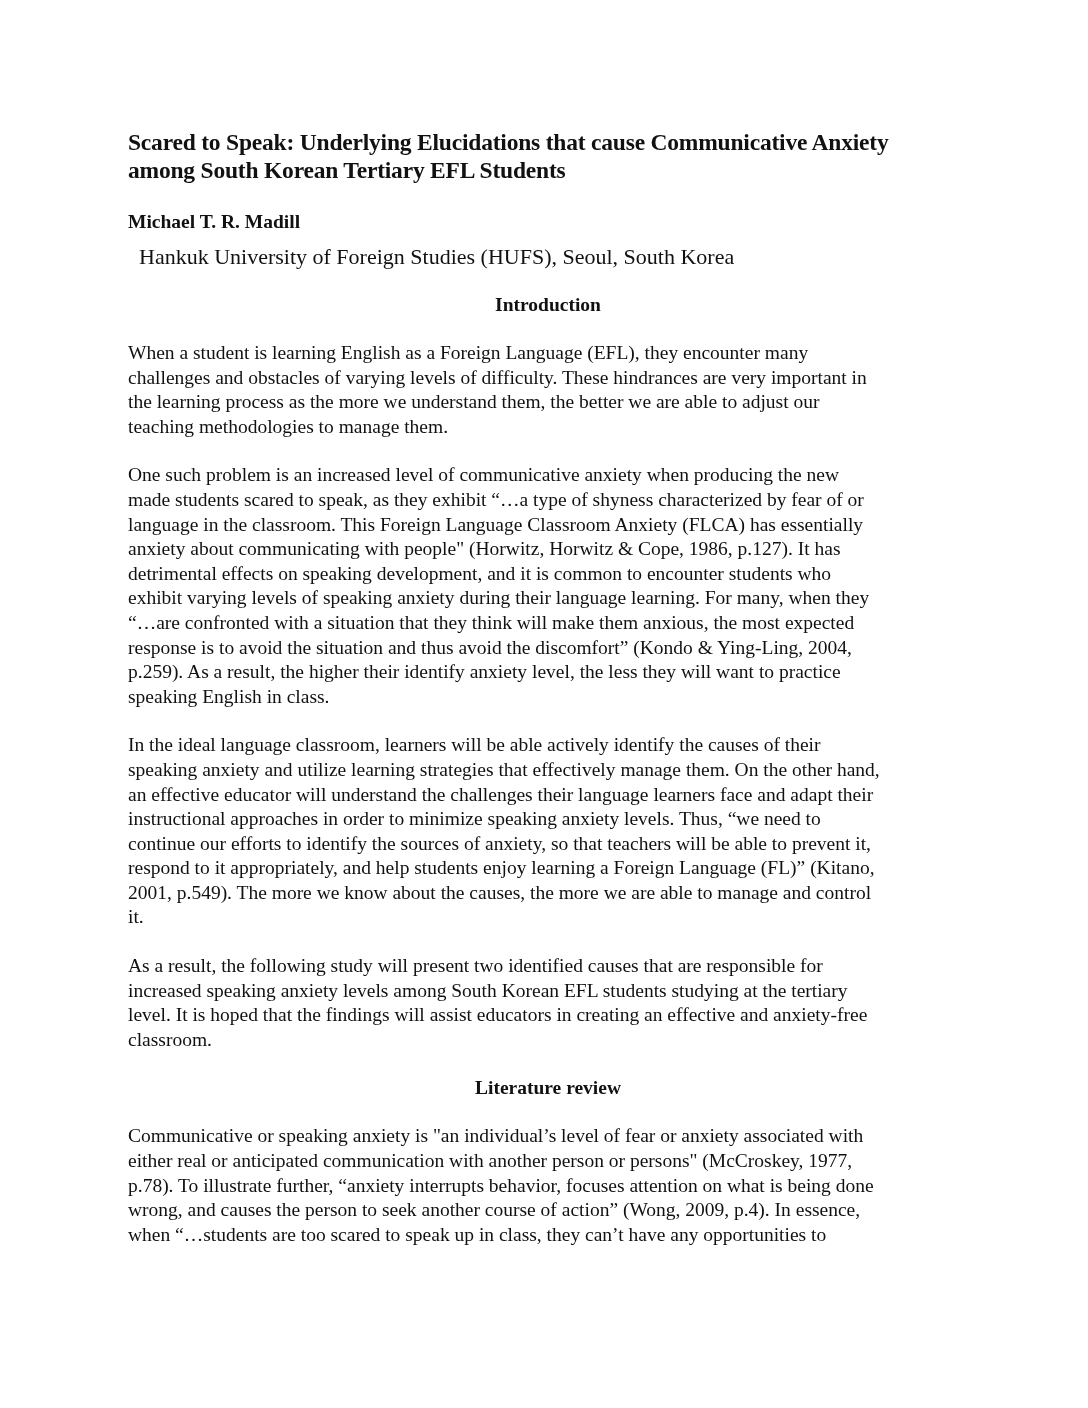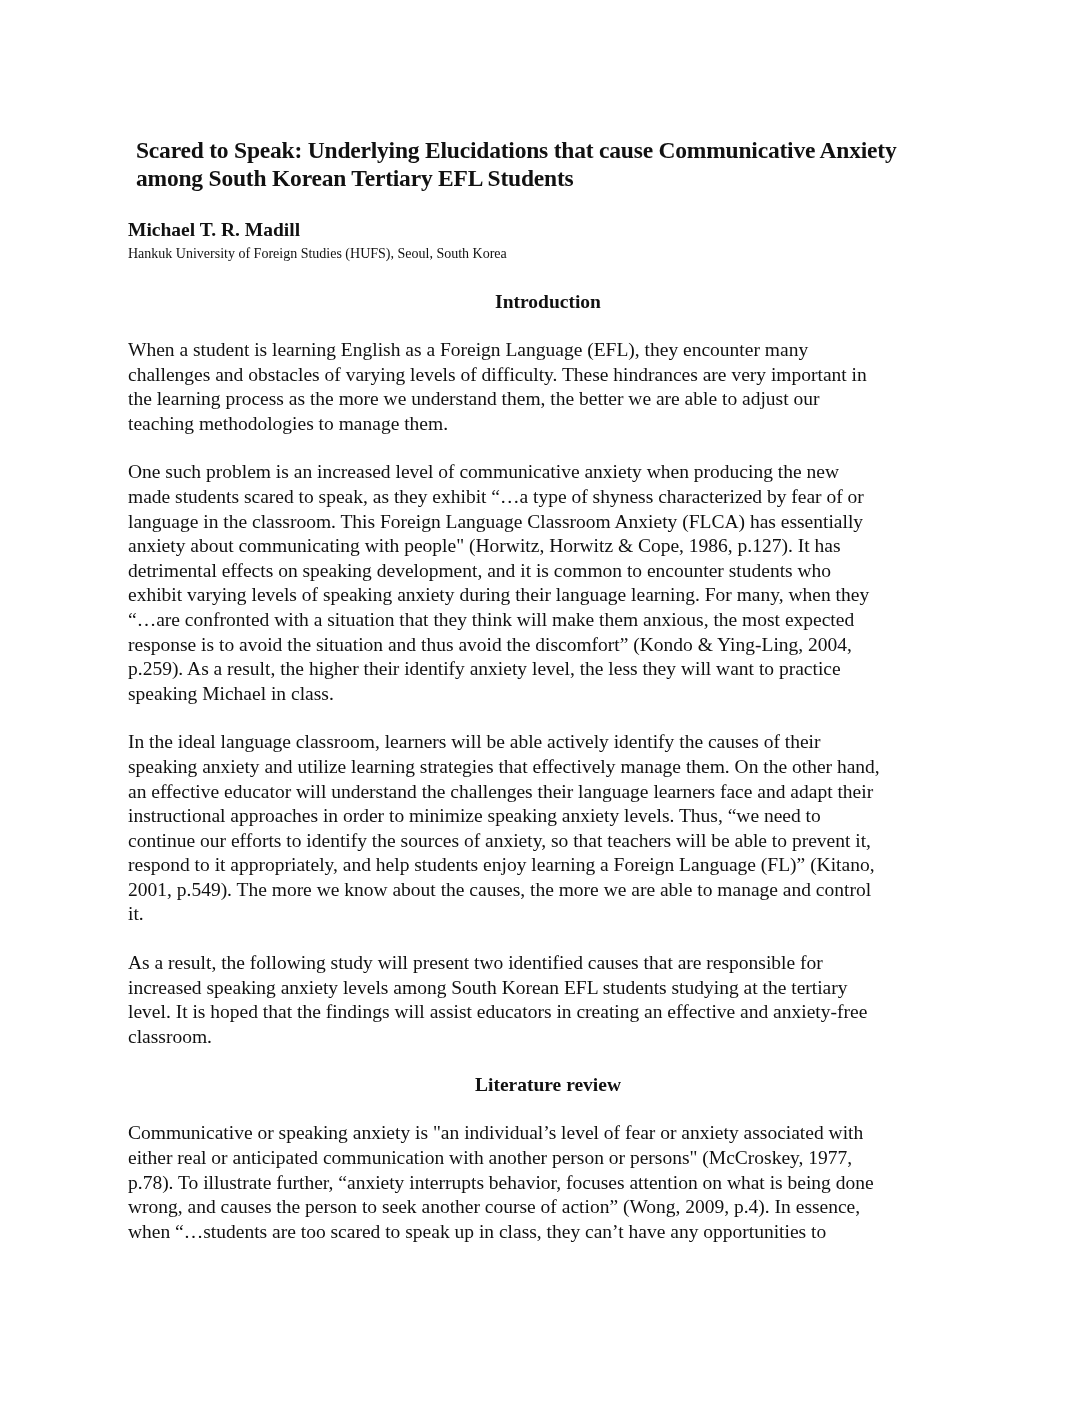--- a/index.html
+++ b/index.html
@@ -18,34 +18,34 @@
     .page {
       position: absolute;
       left: 128px;
       top: 128px;
       width: 840px;
     }
     .title {
       font-weight: bold;
       font-size: 23.5px;
       line-height: 28px;
-      margin: 8px;
+      margin: 0;
       letter-spacing: -0.2px;
     }
     .title .line { display: block; white-space: nowrap; }
     .author {
       font-weight: bold;
       font-size: 19.5px;
       line-height: 24px;
       margin: 26px 0 0 0;
     }
     .affil {
-      font-size: 14px;
+      font-size: 22px;
       line-height: 24px;
-      margin: 0;
+      margin: 11px;
     }
     .heading {
       font-weight: bold;
       font-size: 19.5px;
       line-height: 24px;
       margin: 24px 0 0 0;
       text-align: center;
     }
     .para {
       font-size: 19.5px;
@@ -78,21 +78,21 @@
   <p class="para">
     <span class="line">One such problem is an increased level of communicative anxiety when producing the new</span>
     <span class="line">made students scared to speak, as they exhibit “…a type of shyness characterized by fear of or</span>
     <span class="line">language in the classroom. This Foreign Language Classroom Anxiety (FLCA) has essentially</span>
     <span class="line">anxiety about communicating with people" (Horwitz, Horwitz &amp; Cope, 1986, p.127). It has</span>
     <span class="line">detrimental effects on speaking development, and it is common to encounter students who</span>
     <span class="line">exhibit varying levels of speaking anxiety during their language learning. For many, when they</span>
     <span class="line">“…are confronted with a situation that they think will make them anxious, the most expected</span>
     <span class="line">response is to avoid the situation and thus avoid the discomfort” (Kondo &amp; Ying-Ling, 2004,</span>
     <span class="line">p.259). As a result, the higher their identify anxiety level, the less they will want to practice</span>
-    <span class="line">speaking Michael in class.</span>
+    <span class="line">speaking English in class.</span>
   </p>
 
   <p class="para">
     <span class="line">In the ideal language classroom, learners will be able actively identify the causes of their</span>
     <span class="line">speaking anxiety and utilize learning strategies that effectively manage them. On the other hand,</span>
     <span class="line">an effective educator will understand the challenges their language learners face and adapt their</span>
     <span class="line">instructional approaches in order to minimize speaking anxiety levels. Thus, “we need to</span>
     <span class="line">continue our efforts to identify the sources of anxiety, so that teachers will be able to prevent it,</span>
     <span class="line">respond to it appropriately, and help students enjoy learning a Foreign Language (FL)” (Kitano,</span>
     <span class="line">2001, p.549). The more we know about the causes, the more we are able to manage and control</span>

